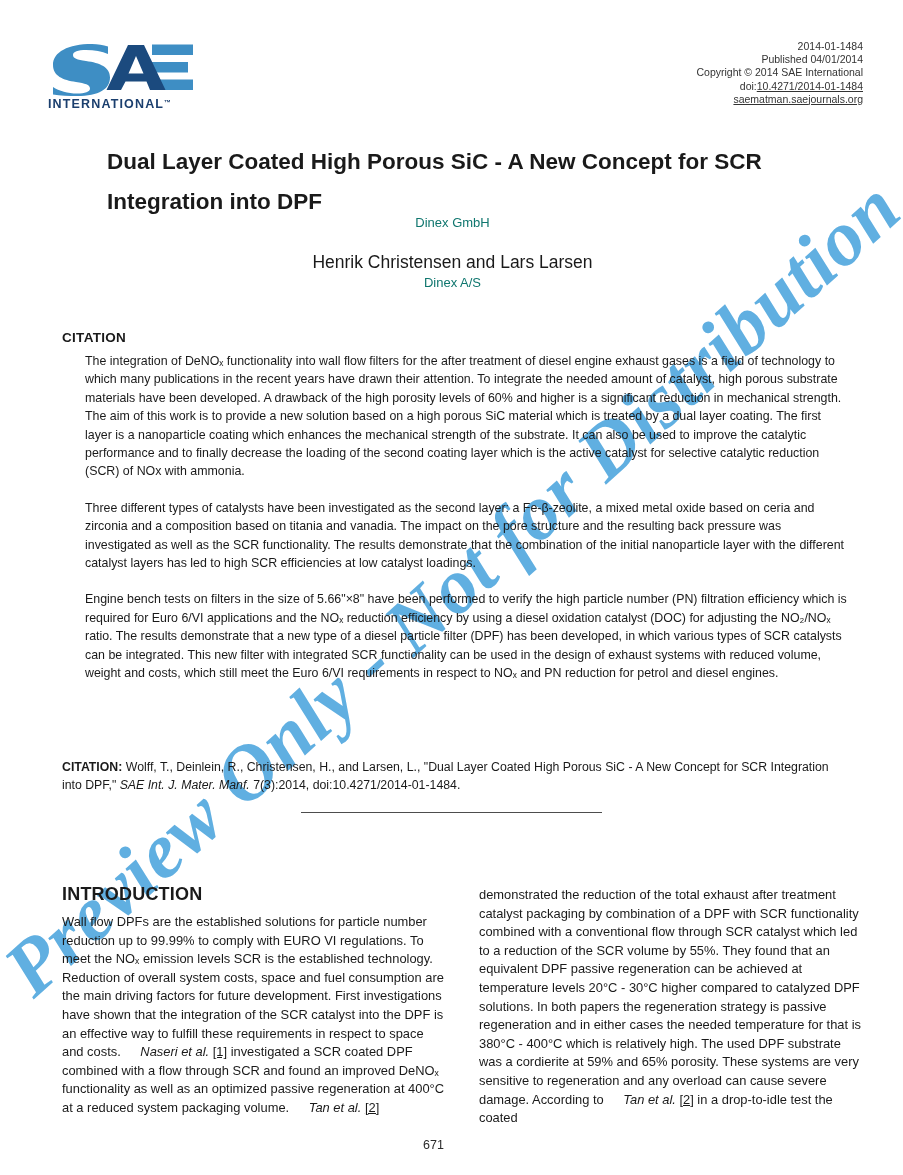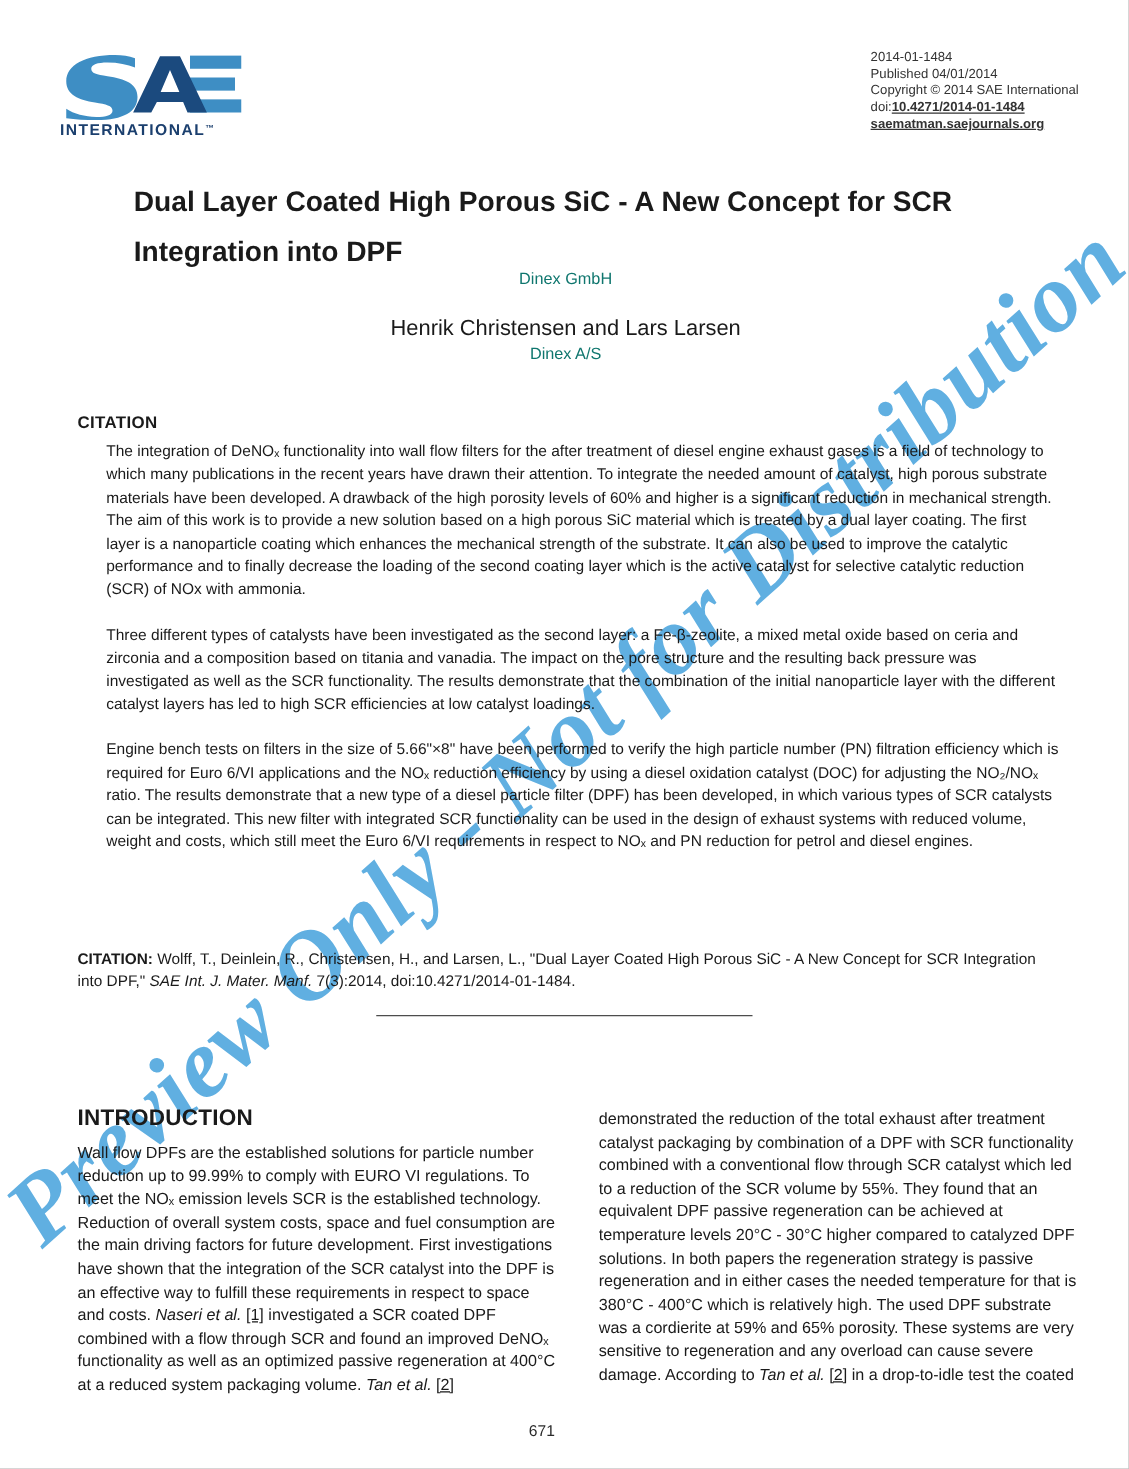--- a/index.html
+++ b/index.html
@@ -63,28 +63,28 @@
   }
   .logo-sub .tm {
     font-size: 7px;
     vertical-align: 3px;
     letter-spacing: 0;
   }
   .meta {
     position: absolute;
     right: 0;
     top: 2px;
+    text-align: right;
     font-size: 10.5px;
     line-height: 13.2px;
     color: #333333;
   }
   .meta a, .meta .link {
     color: #333333;
     text-decoration: underline;
-    font-weight: bold;
   }
 
   
   .title {
     position: absolute;
     top: 142px;
     left: 107px;
     width: 715px;
     text-align: left;
     font-size: 22.5px;
@@ -173,21 +173,21 @@
     position: absolute;
     top: 913px;
     width: 385px;
     font-size: 12.9px;
     line-height: 18.6px;
     z-index: 6;
   }
   .col-left  { left: 62px; }
   .col-right { left: 479px; top: 886px; }
   .col p { margin: 0; }
-  .col i { font-style: italic; }
+  .col i { font-style: italic; margin-left: 16px; }
   .ref {
     text-decoration: underline;
     color: #1a1a1a;
   }
 
   .page-number {
     position: absolute;
     top: 1138px;
     left: 0;
     width: 867px;

